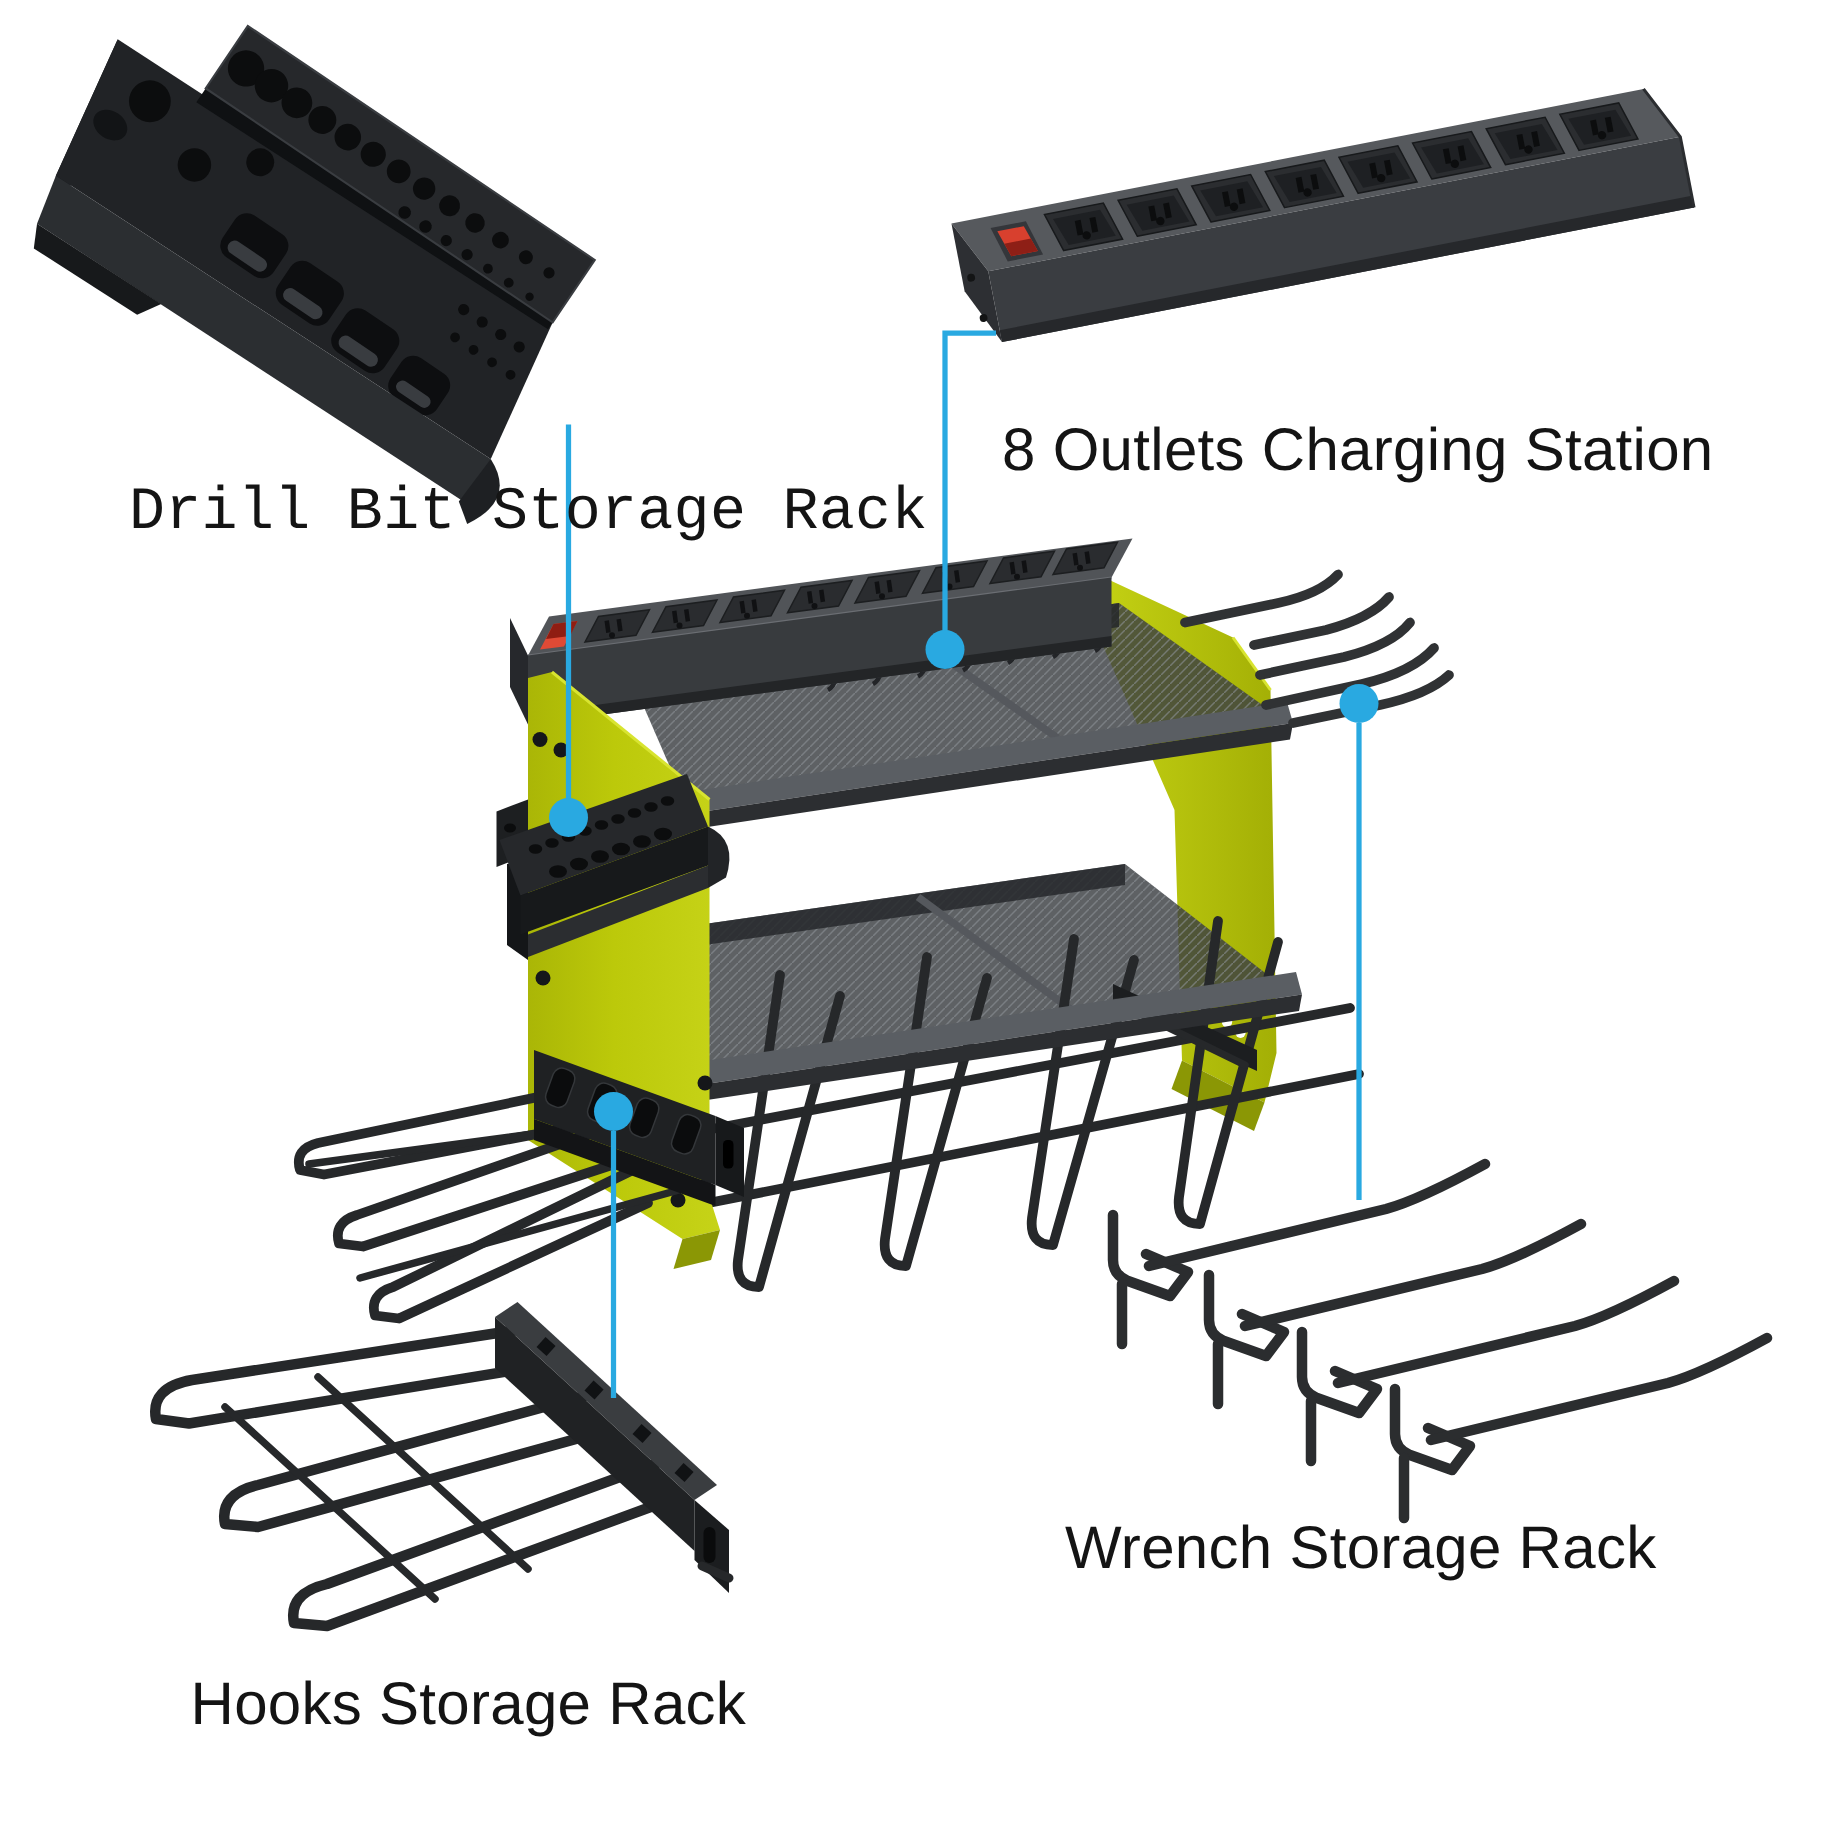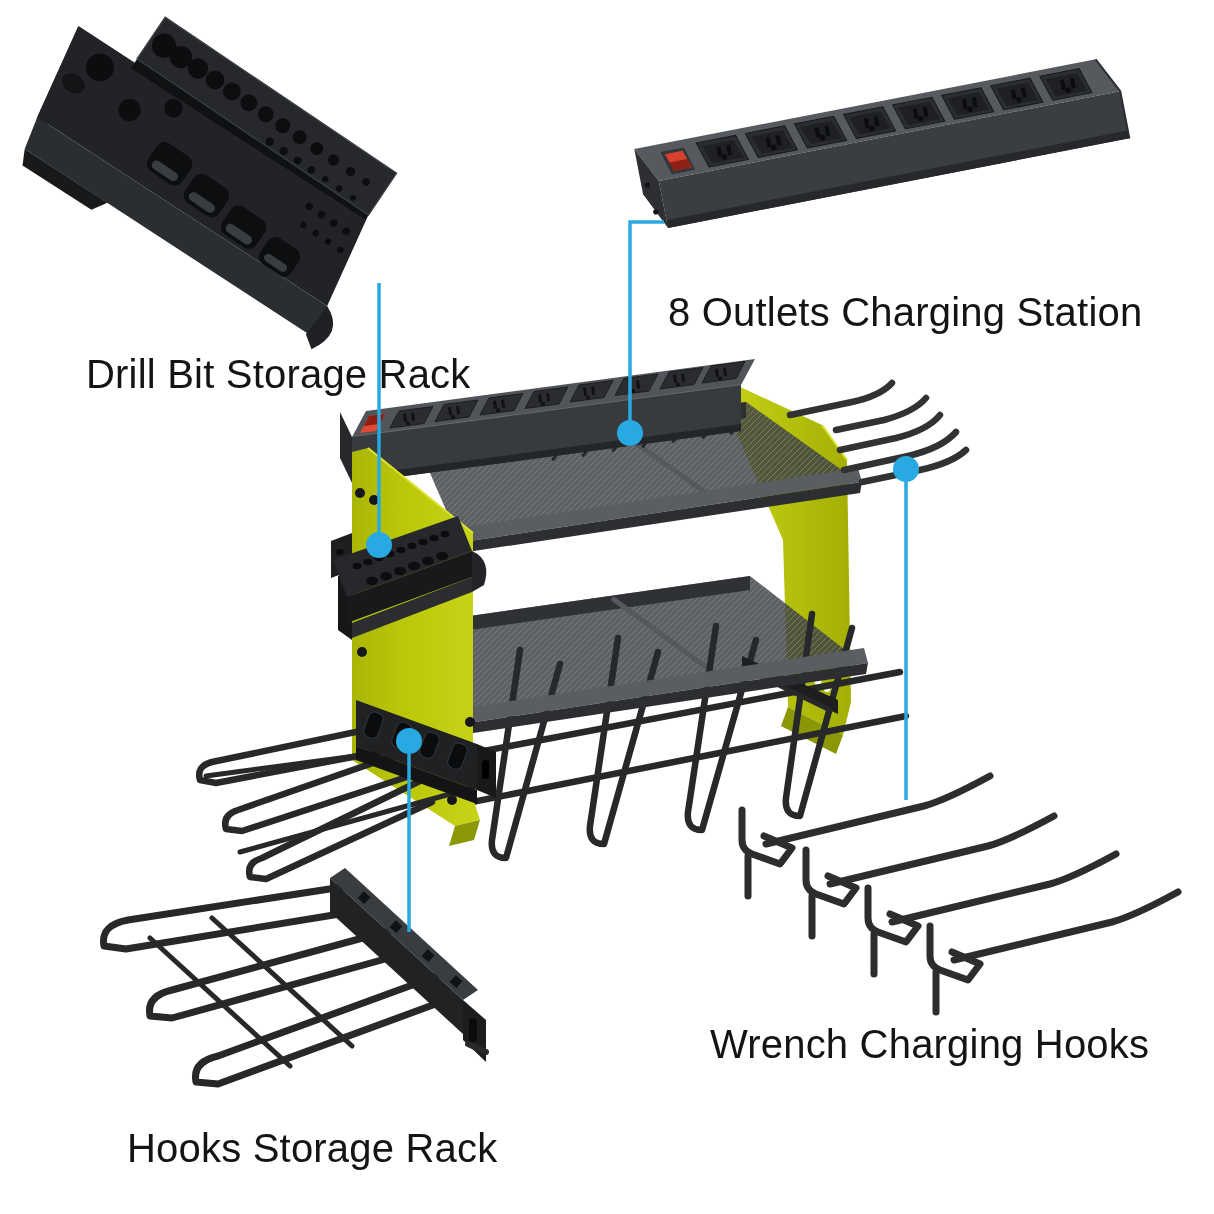--- a/index.html
+++ b/index.html
@@ -1,20 +1,20 @@
 <!DOCTYPE html>
 <html><head>
 <meta charset="utf-8">
 <style>
   html,body{margin:0;padding:0;background:#ffffff;}
   .stage{position:relative;width:1214px;height:1214px;background:#fff;overflow:hidden;
          font-family:"Liberation Sans", "DejaVu Sans", sans-serif;}
   .stage svg{position:absolute;left:0;top:0;}
   .callout-label{position:absolute;font-size:40px;font-weight:400;color:#141414;
-                 letter-spacing:0.2px;white-space:nowrap;margin-top:12px;}
+                 letter-spacing:0.2px;white-space:nowrap;}
 </style>
 </head>
 <body>
 
 <div class="stage">
 
 <svg width="1214" height="1214" viewBox="0 0 1214 1214">
   <defs>
     <pattern id="mesh" width="6" height="6" patternUnits="userSpaceOnUse">
       <path d="M0,6 L6,0" stroke="#8d9298" stroke-width="1"></path>
@@ -411,18 +411,18 @@
     <circle cx="630" cy="433" r="13" fill="#29a9e1"></circle>
 
     <circle cx="906" cy="469" r="13" fill="#29a9e1"></circle>
     <line x1="906" y1="482" x2="906" y2="800" stroke="#29a9e1" stroke-width="3.5"></line>
 
     <circle cx="409" cy="741" r="13" fill="#29a9e1"></circle>
     <line x1="409" y1="754" x2="409" y2="932" stroke="#29a9e1" stroke-width="3.5"></line>
   </g>
 </svg>
 
-  <div class="callout-label" style="left:86px;  top:340px;">Drill Bit Storage Rack</div>
+  <div class="callout-label" style="left:86px;  top:320px;font-family:Liberation Mono, monospace;">Drill Bit Storage Rack</div>
   <div class="callout-label" style="left:668px; top:278px;">8 Outlets Charging Station</div>
-  <div class="callout-label" style="left:710px; top:1010px;">Wrench Charging Hooks</div>
+  <div class="callout-label" style="left:710px; top:1010px;">Wrench Storage Rack</div>
   <div class="callout-label" style="left:127px; top:1114px;">Hooks Storage Rack</div>
 
 </div>
 
 </body></html>

